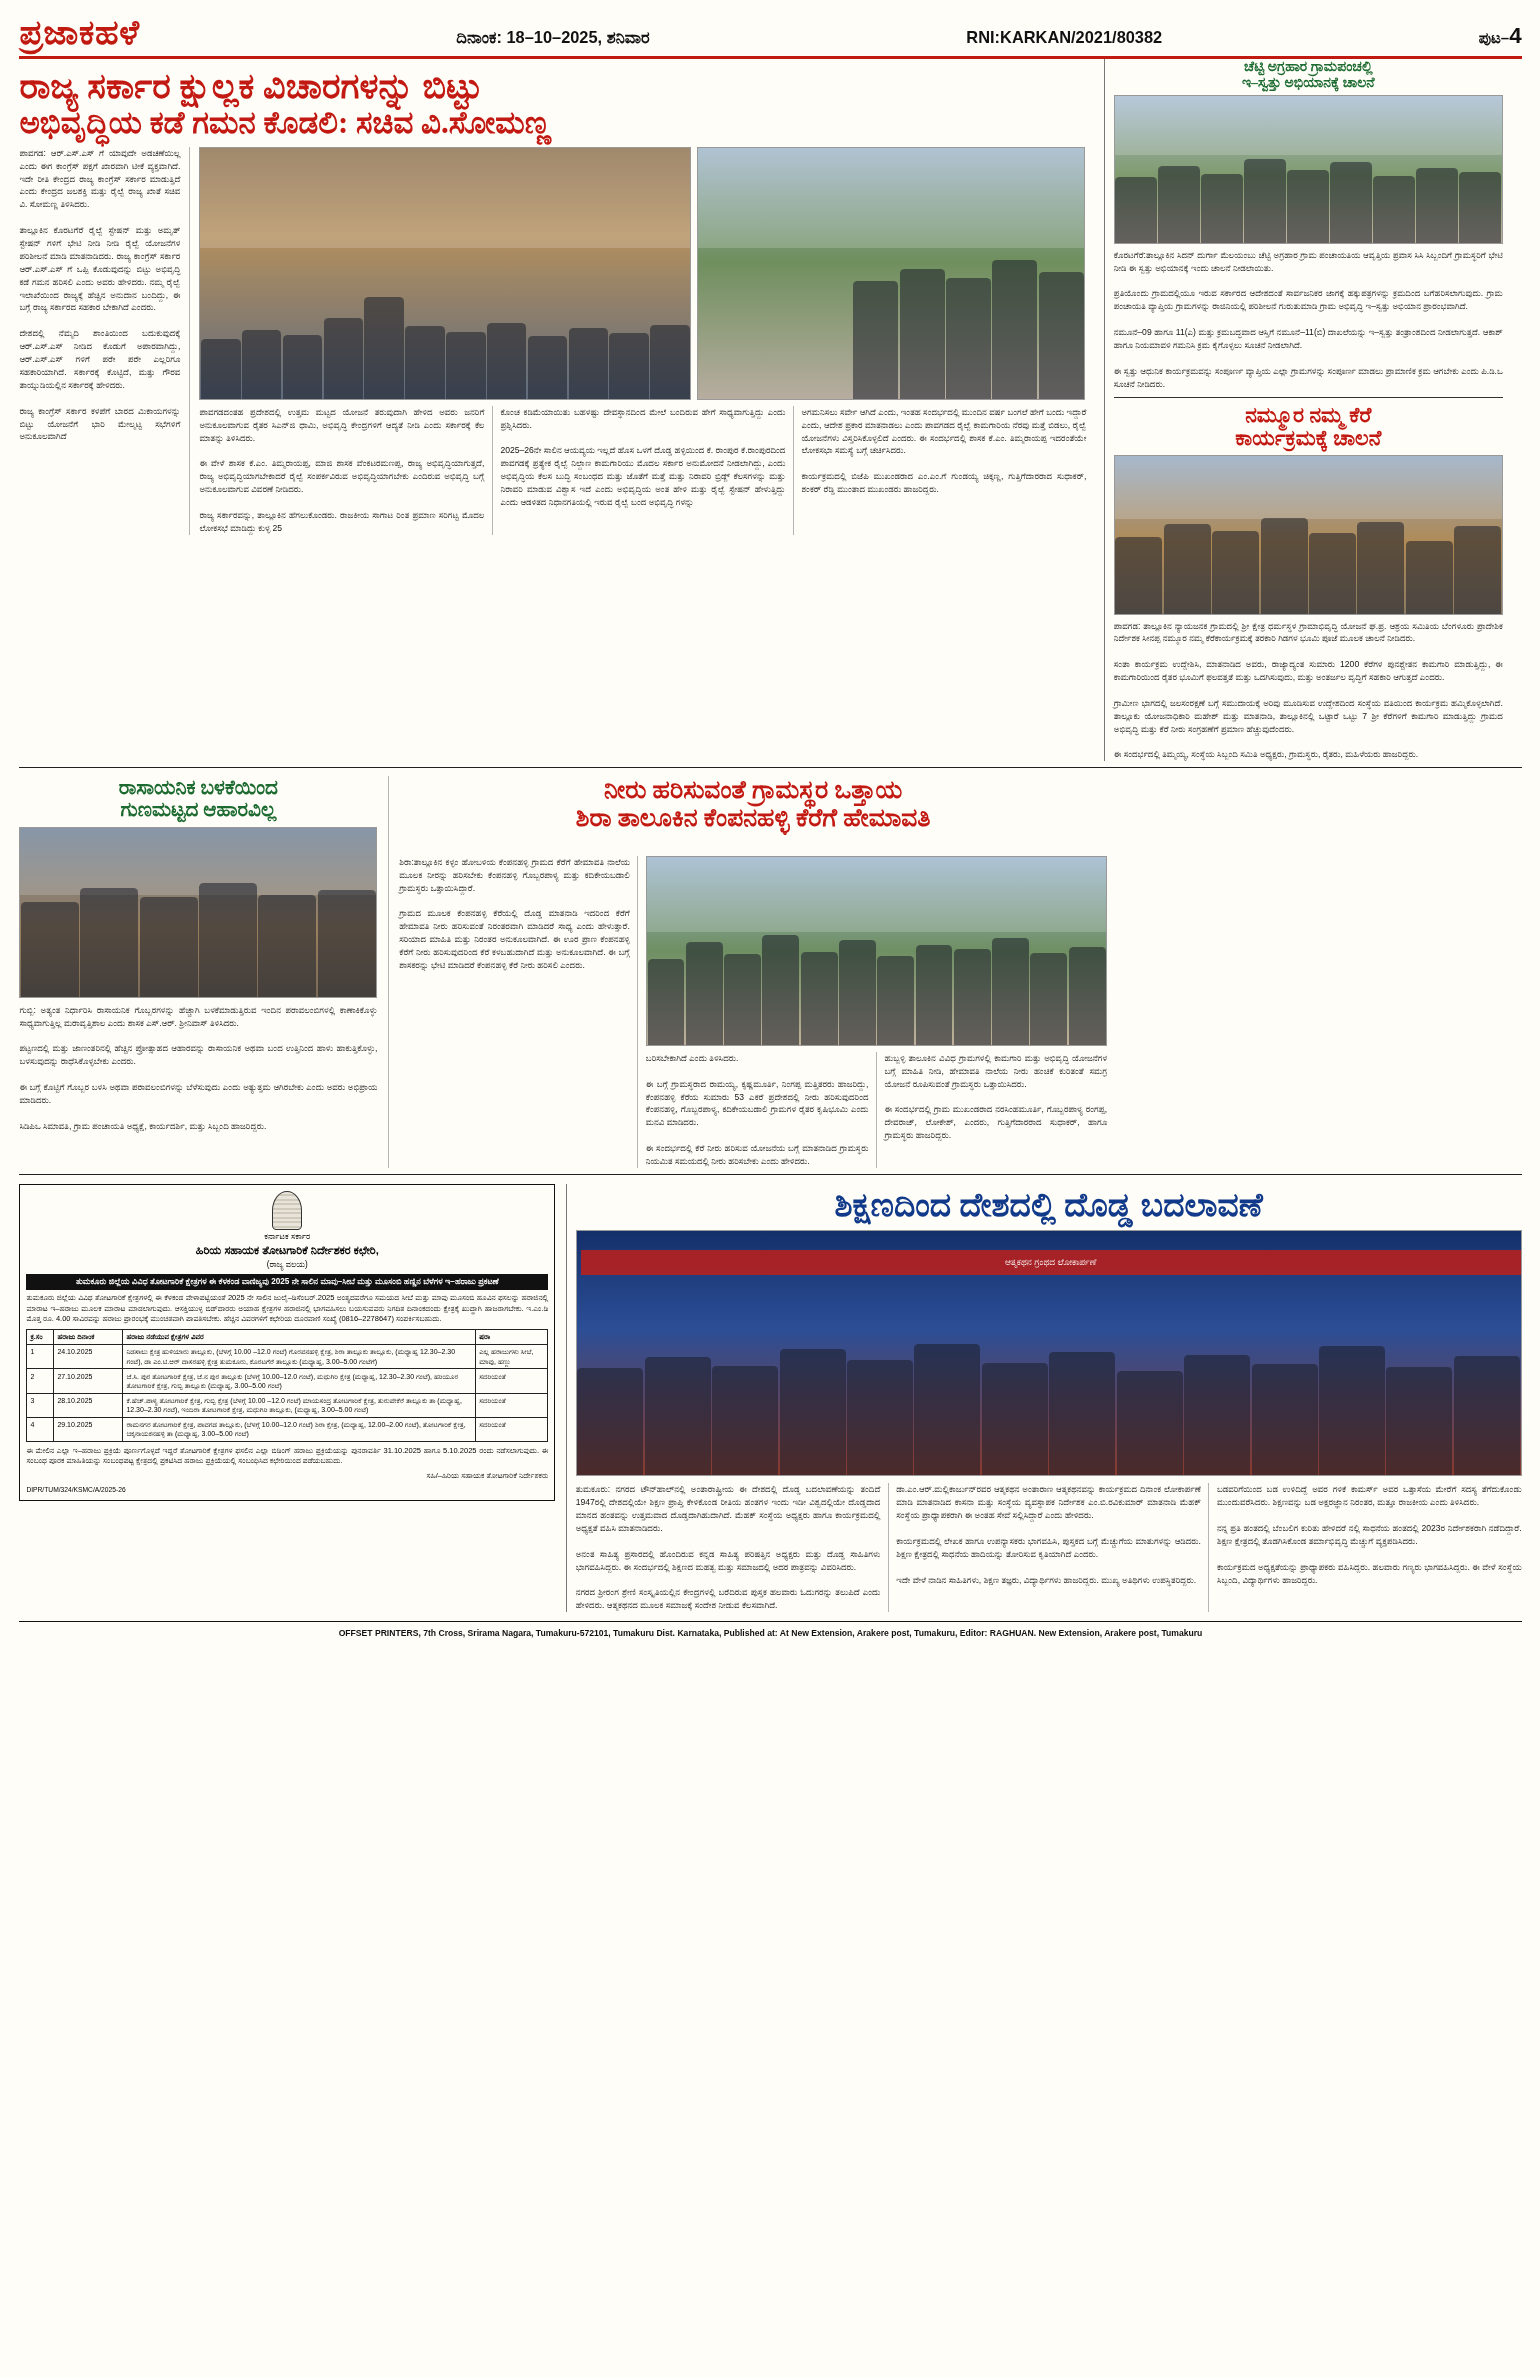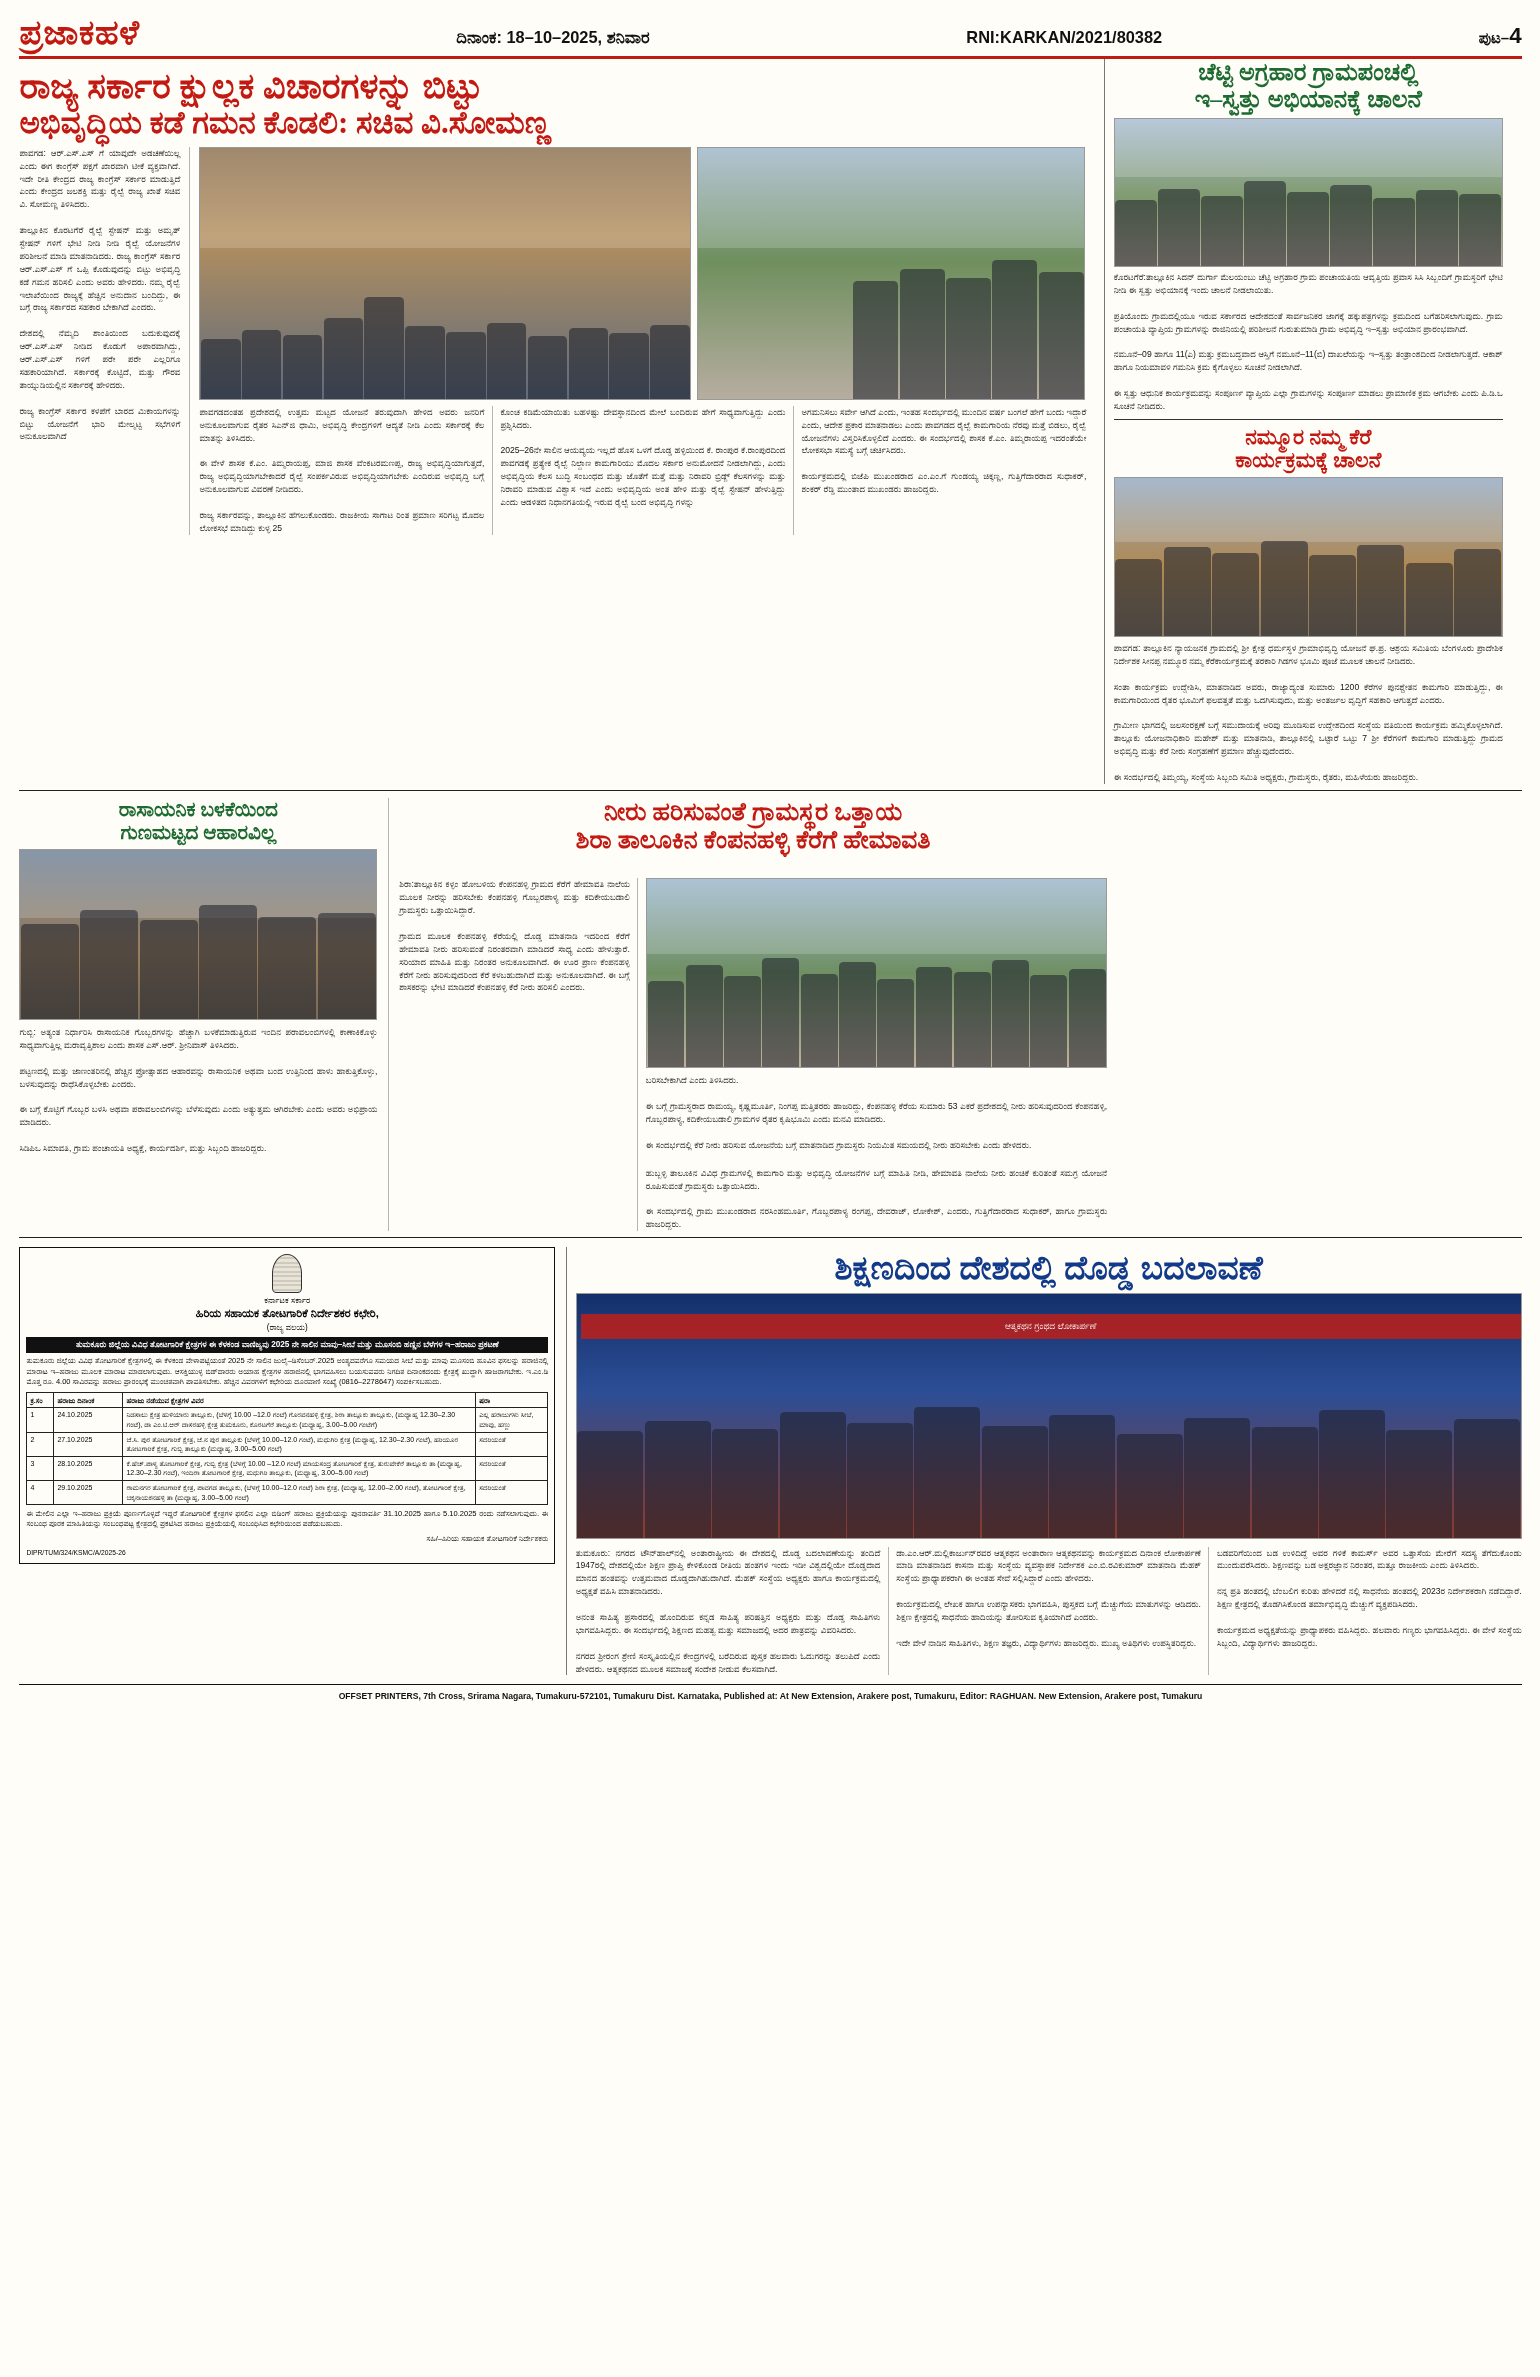--- a/index.html
+++ b/index.html
@@ -113,32 +113,32 @@
   .lead-head { font-size: 35px; margin: 7.5px 0 3px 0; }
   .lead-head .l2 { font-size: 31px; display:block; }
 
   .lead-cols { display:flex; gap:9px; margin-top: 6px; }
   .lead-col { width: 161px; }
   .lead-photos { display:flex; gap: 6px; margin-bottom: 6px; }
 
   .col-sep { border-left: 0.7px solid #b5b5b5; }
 
   
-  .rail-head { font-size: 24px; text-align:center; margin-bottom: 4.5px; }
+  .rail-head { font-size: 14px; text-align:center; margin-bottom: 4.5px; }
   .rail-box { border-bottom: 1.5px solid #333; padding-bottom: 6px; margin-bottom: 6px; }
 
   
   .mid-wrap { display:flex; gap:10.4px; margin-top: 7.5px; }
   .mid-left { width: 358px; }
   .mid-center { width: 708px; }
 
   .mid-head-green { font-size: 20px; text-align:center; }
   .mid-head-red { font-size: 25px; text-align:center; }
 
-  .cols2 { display:flex; gap:7.5px;flex-direction:column; }
+  .cols2 { display:flex; gap:7.5px; }
   .cols3 { display:flex; gap:7.5px; }
   .c { flex:1; }
 
   
   .bot-wrap { display:flex; gap:10.4px; margin-top: 9px; }
   .bot-left { width: 537px; }
   .bot-right { width: 958px; }
   .edu-head { font-size: 33px; text-align:center; margin: 3px 0 6px 0; }
 
   

